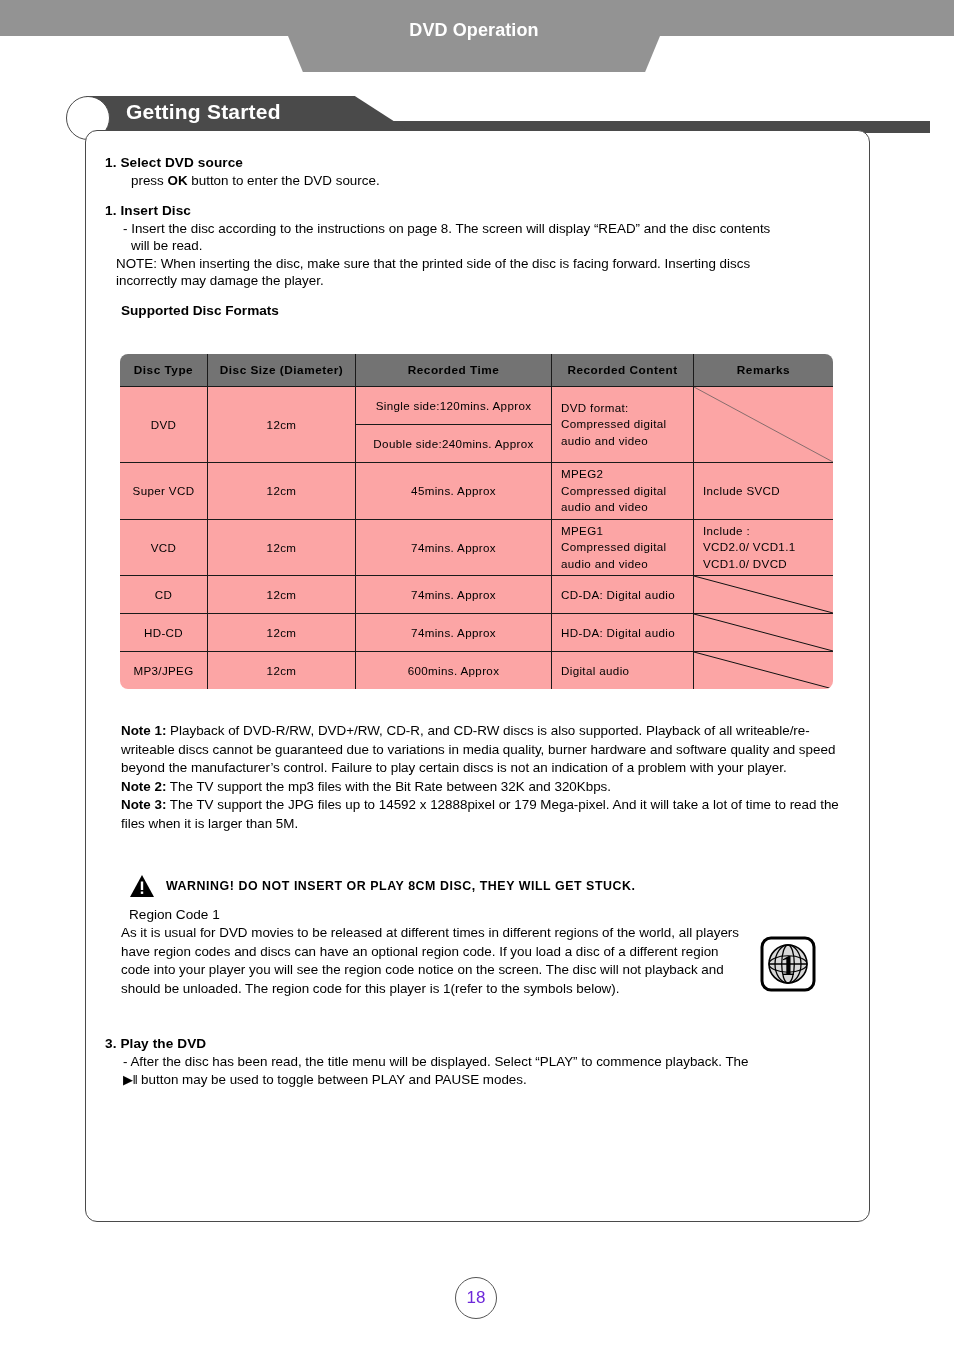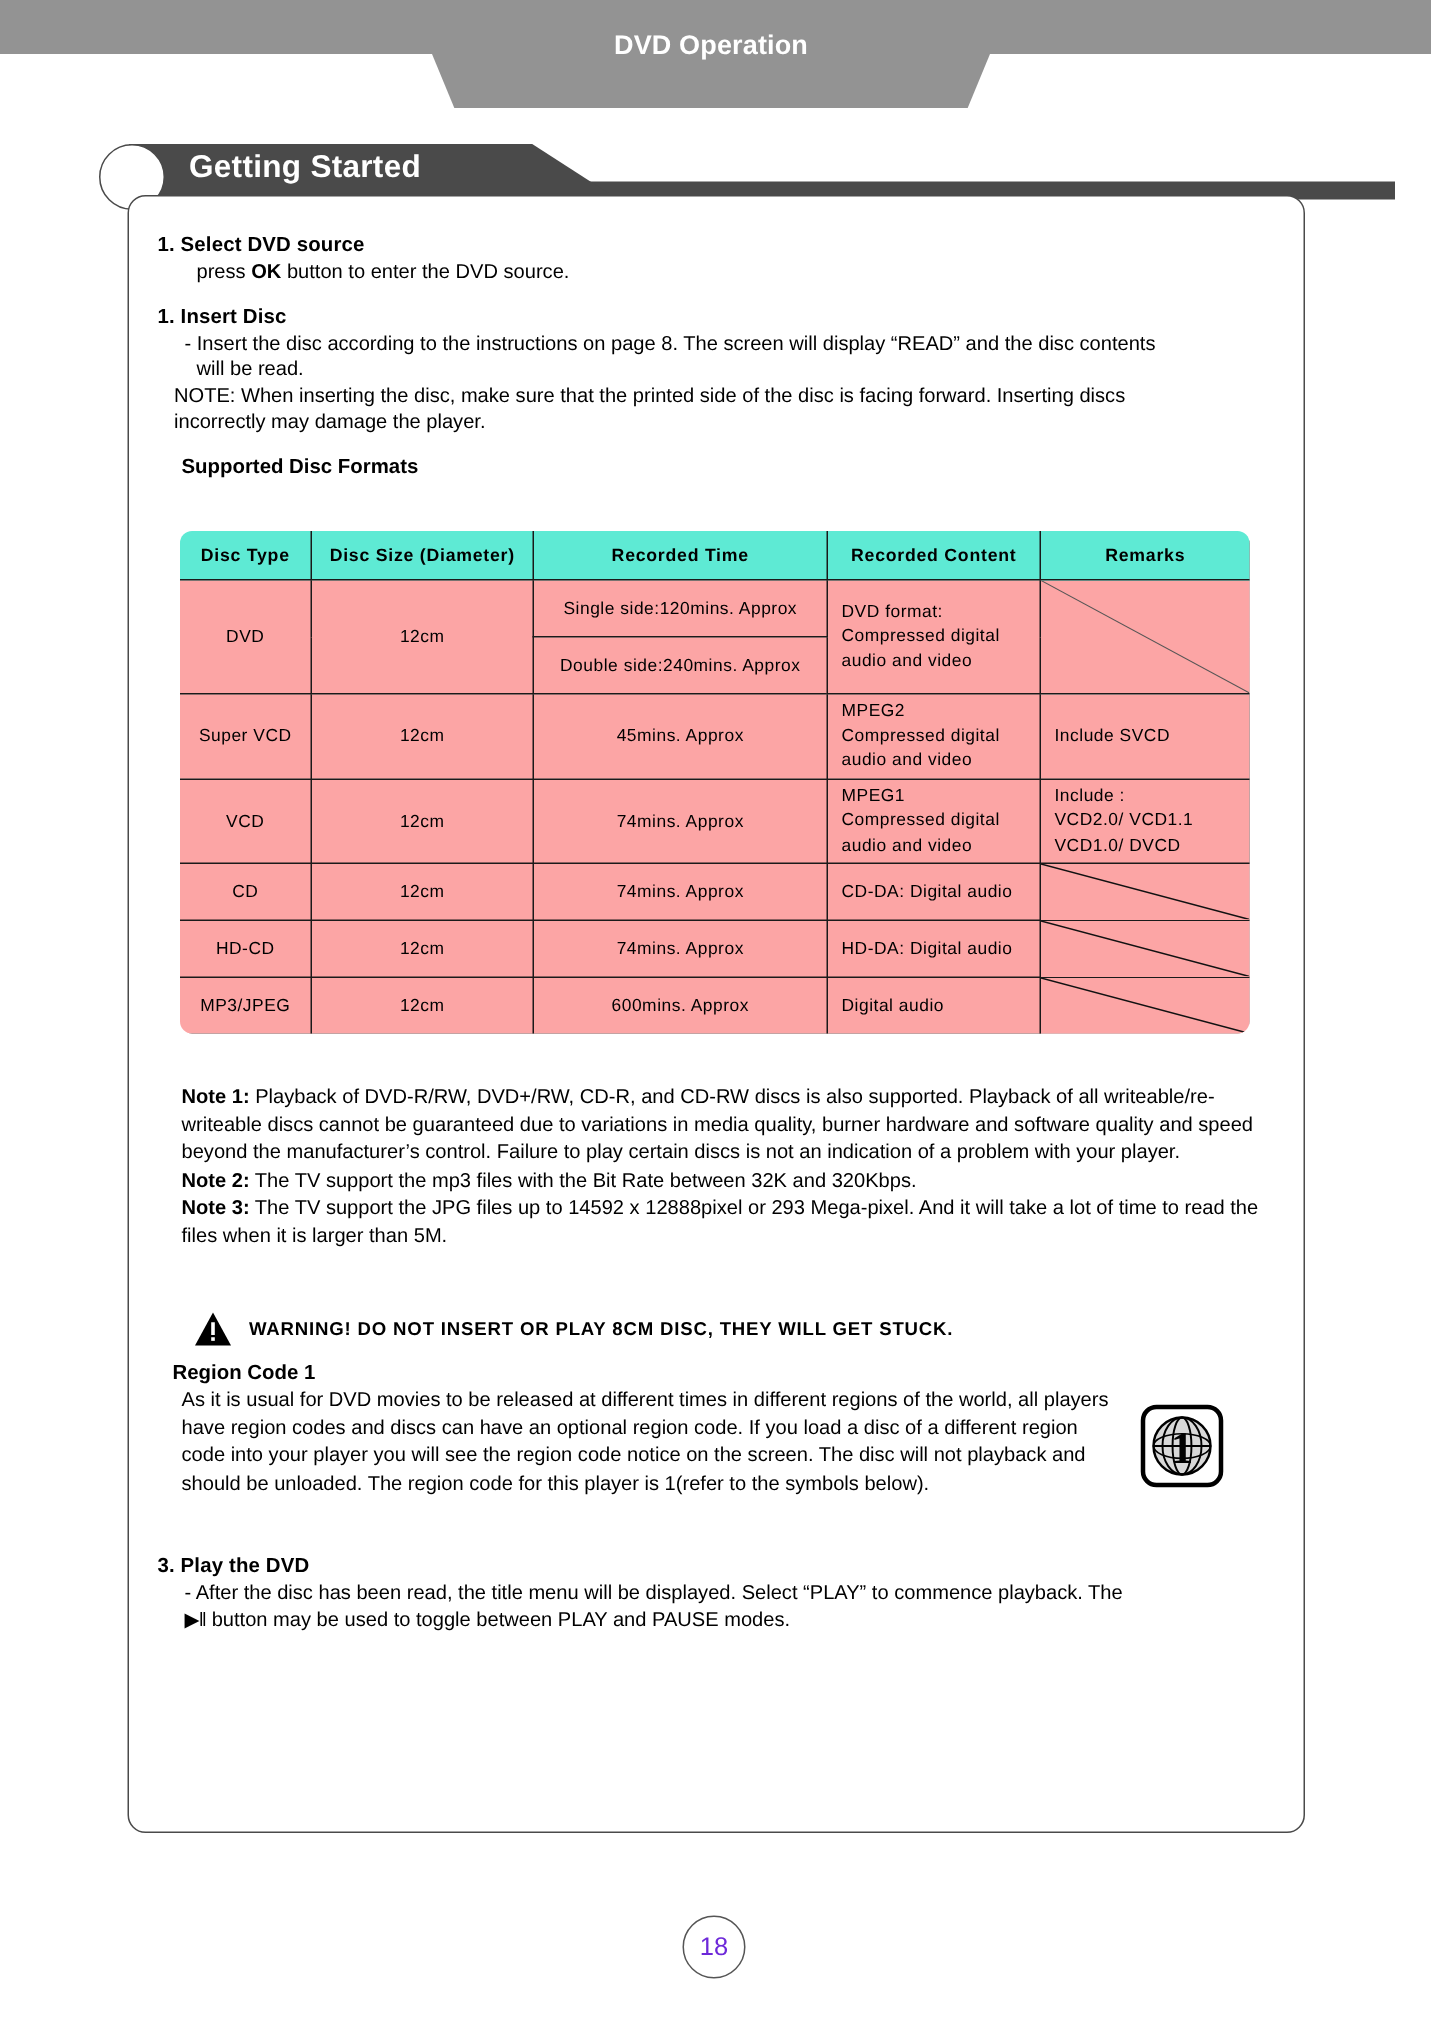--- a/index.html
+++ b/index.html
@@ -155,21 +155,21 @@
   table.disc td, table.disc th {
     border: 1.2px solid #1a1a1a;
     font-size: 11.6px;
     padding: 3px 6px;
     vertical-align: middle;
     background: #fca5a5;
     font-weight: normal;
     letter-spacing: 0.35px;
   }
   table.disc thead th {
-    background: #5eead4;
+    background: #737373;
     font-weight: bold;
     text-align: center;
     height: 26px;
     font-size: 11.8px;
     letter-spacing: 0.5px;
   }
   .c-center { text-align: center; }
   .c-left { text-align: left; padding-left: 9px !important; }
   .multi { line-height: 16.5px; }
 
@@ -218,23 +218,23 @@
   }
   .warn-text {
     font-size: 12.4px;
     font-weight: bold;
     letter-spacing: 0.55px;
   }
 
   
   .region-head {
     position: absolute;
-    left: 115px; top: 907px;
+    left: 129px; top: 907px;
     font-size: 13.6px;
-    font-weight: bold;
+    font-weight: normal;
   }
   .region-body {
     position: absolute;
     left: 121px; top: 924px;
     width: 630px;
     font-size: 13.4px;
     line-height: 18.5px;
   }
   .region-icon {
     position: absolute;
@@ -417,21 +417,21 @@
 </div>
 
 <div class="notes">
   <p style="margin:0">
     <b>Note 1:</b><span> Playback of DVD-R/RW, DVD+/RW, CD-R, and CD-RW discs is also supported.  Playback of all writeable/re-writeable discs cannot be guaranteed due to variations in media quality, burner hardware and software quality and speed beyond the manufacturer’s control.  Failure to play certain discs is not an indication of a problem with your player.</span>
   </p>
   <p style="margin:0">
     <b>Note 2:</b><span> The TV support the mp3 files with the Bit Rate between 32K and 320Kbps.</span>
   </p>
   <p style="margin:0">
-    <b>Note 3:</b><span> The TV support the JPG files up to 14592 x 12888pixel or 293 Mega-pixel. And it will take a lot of time to read the files when it is larger than 5M.</span>
+    <b>Note 3:</b><span> The TV support the JPG files up to 14592 x 12888pixel or 179 Mega-pixel. And it will take a lot of time to read the files when it is larger than 5M.</span>
   </p>
 </div>
 
 <div class="warning-row">
   <span class="warn-tri">
     <svg viewBox="0 0 26 24" width="26" height="24">
       <polygon points="13,1 25,23 1,23" fill="#000000"></polygon>
       <rect x="11.8" y="7.5" width="2.4" height="8.5" fill="#ffffff"></rect>
       <rect x="11.8" y="17.5" width="2.4" height="2.4" fill="#ffffff"></rect>
     </svg>

